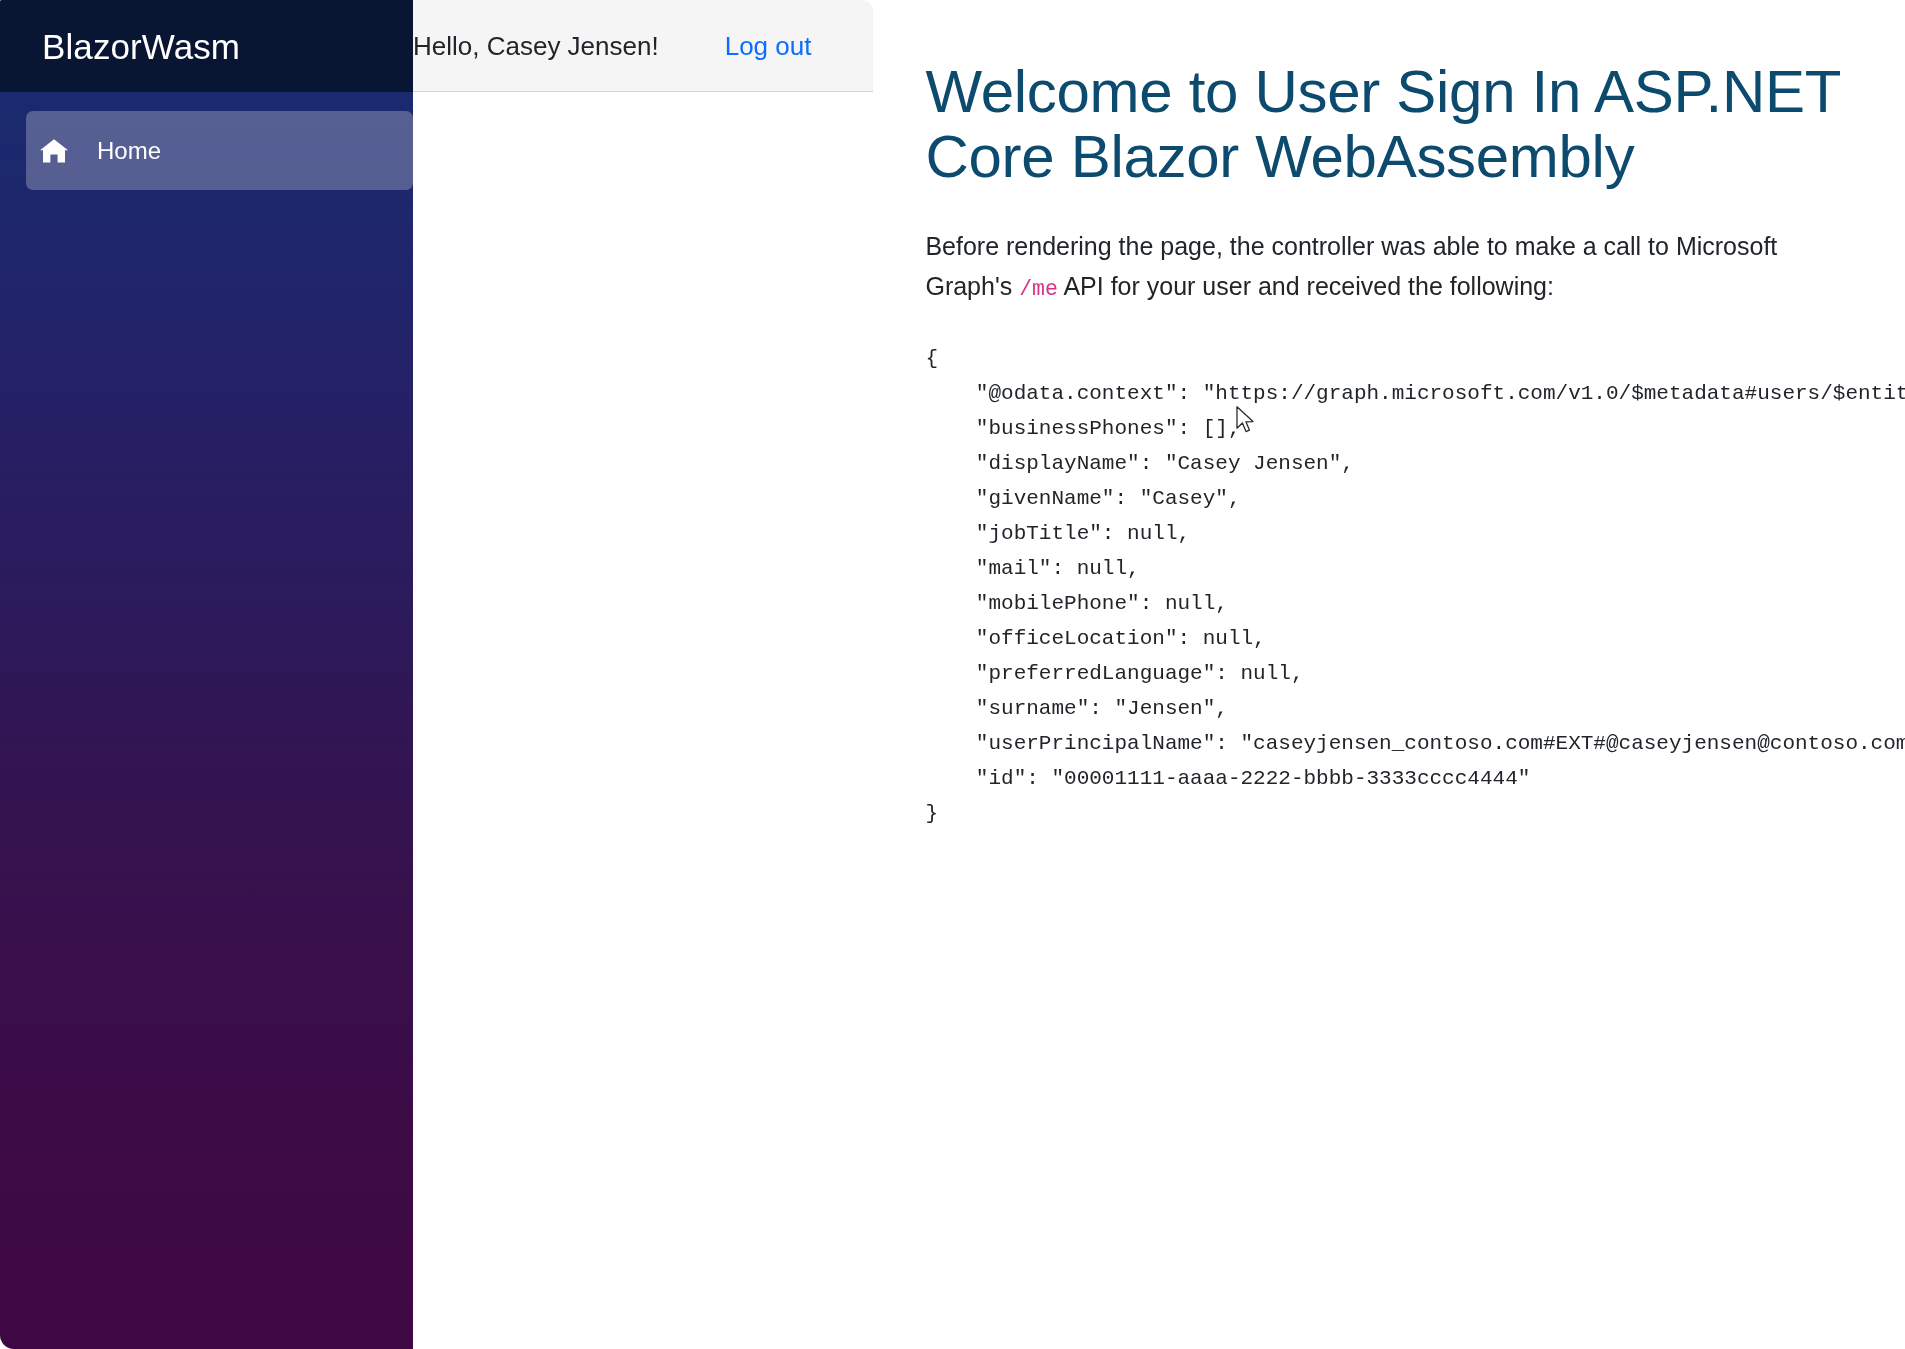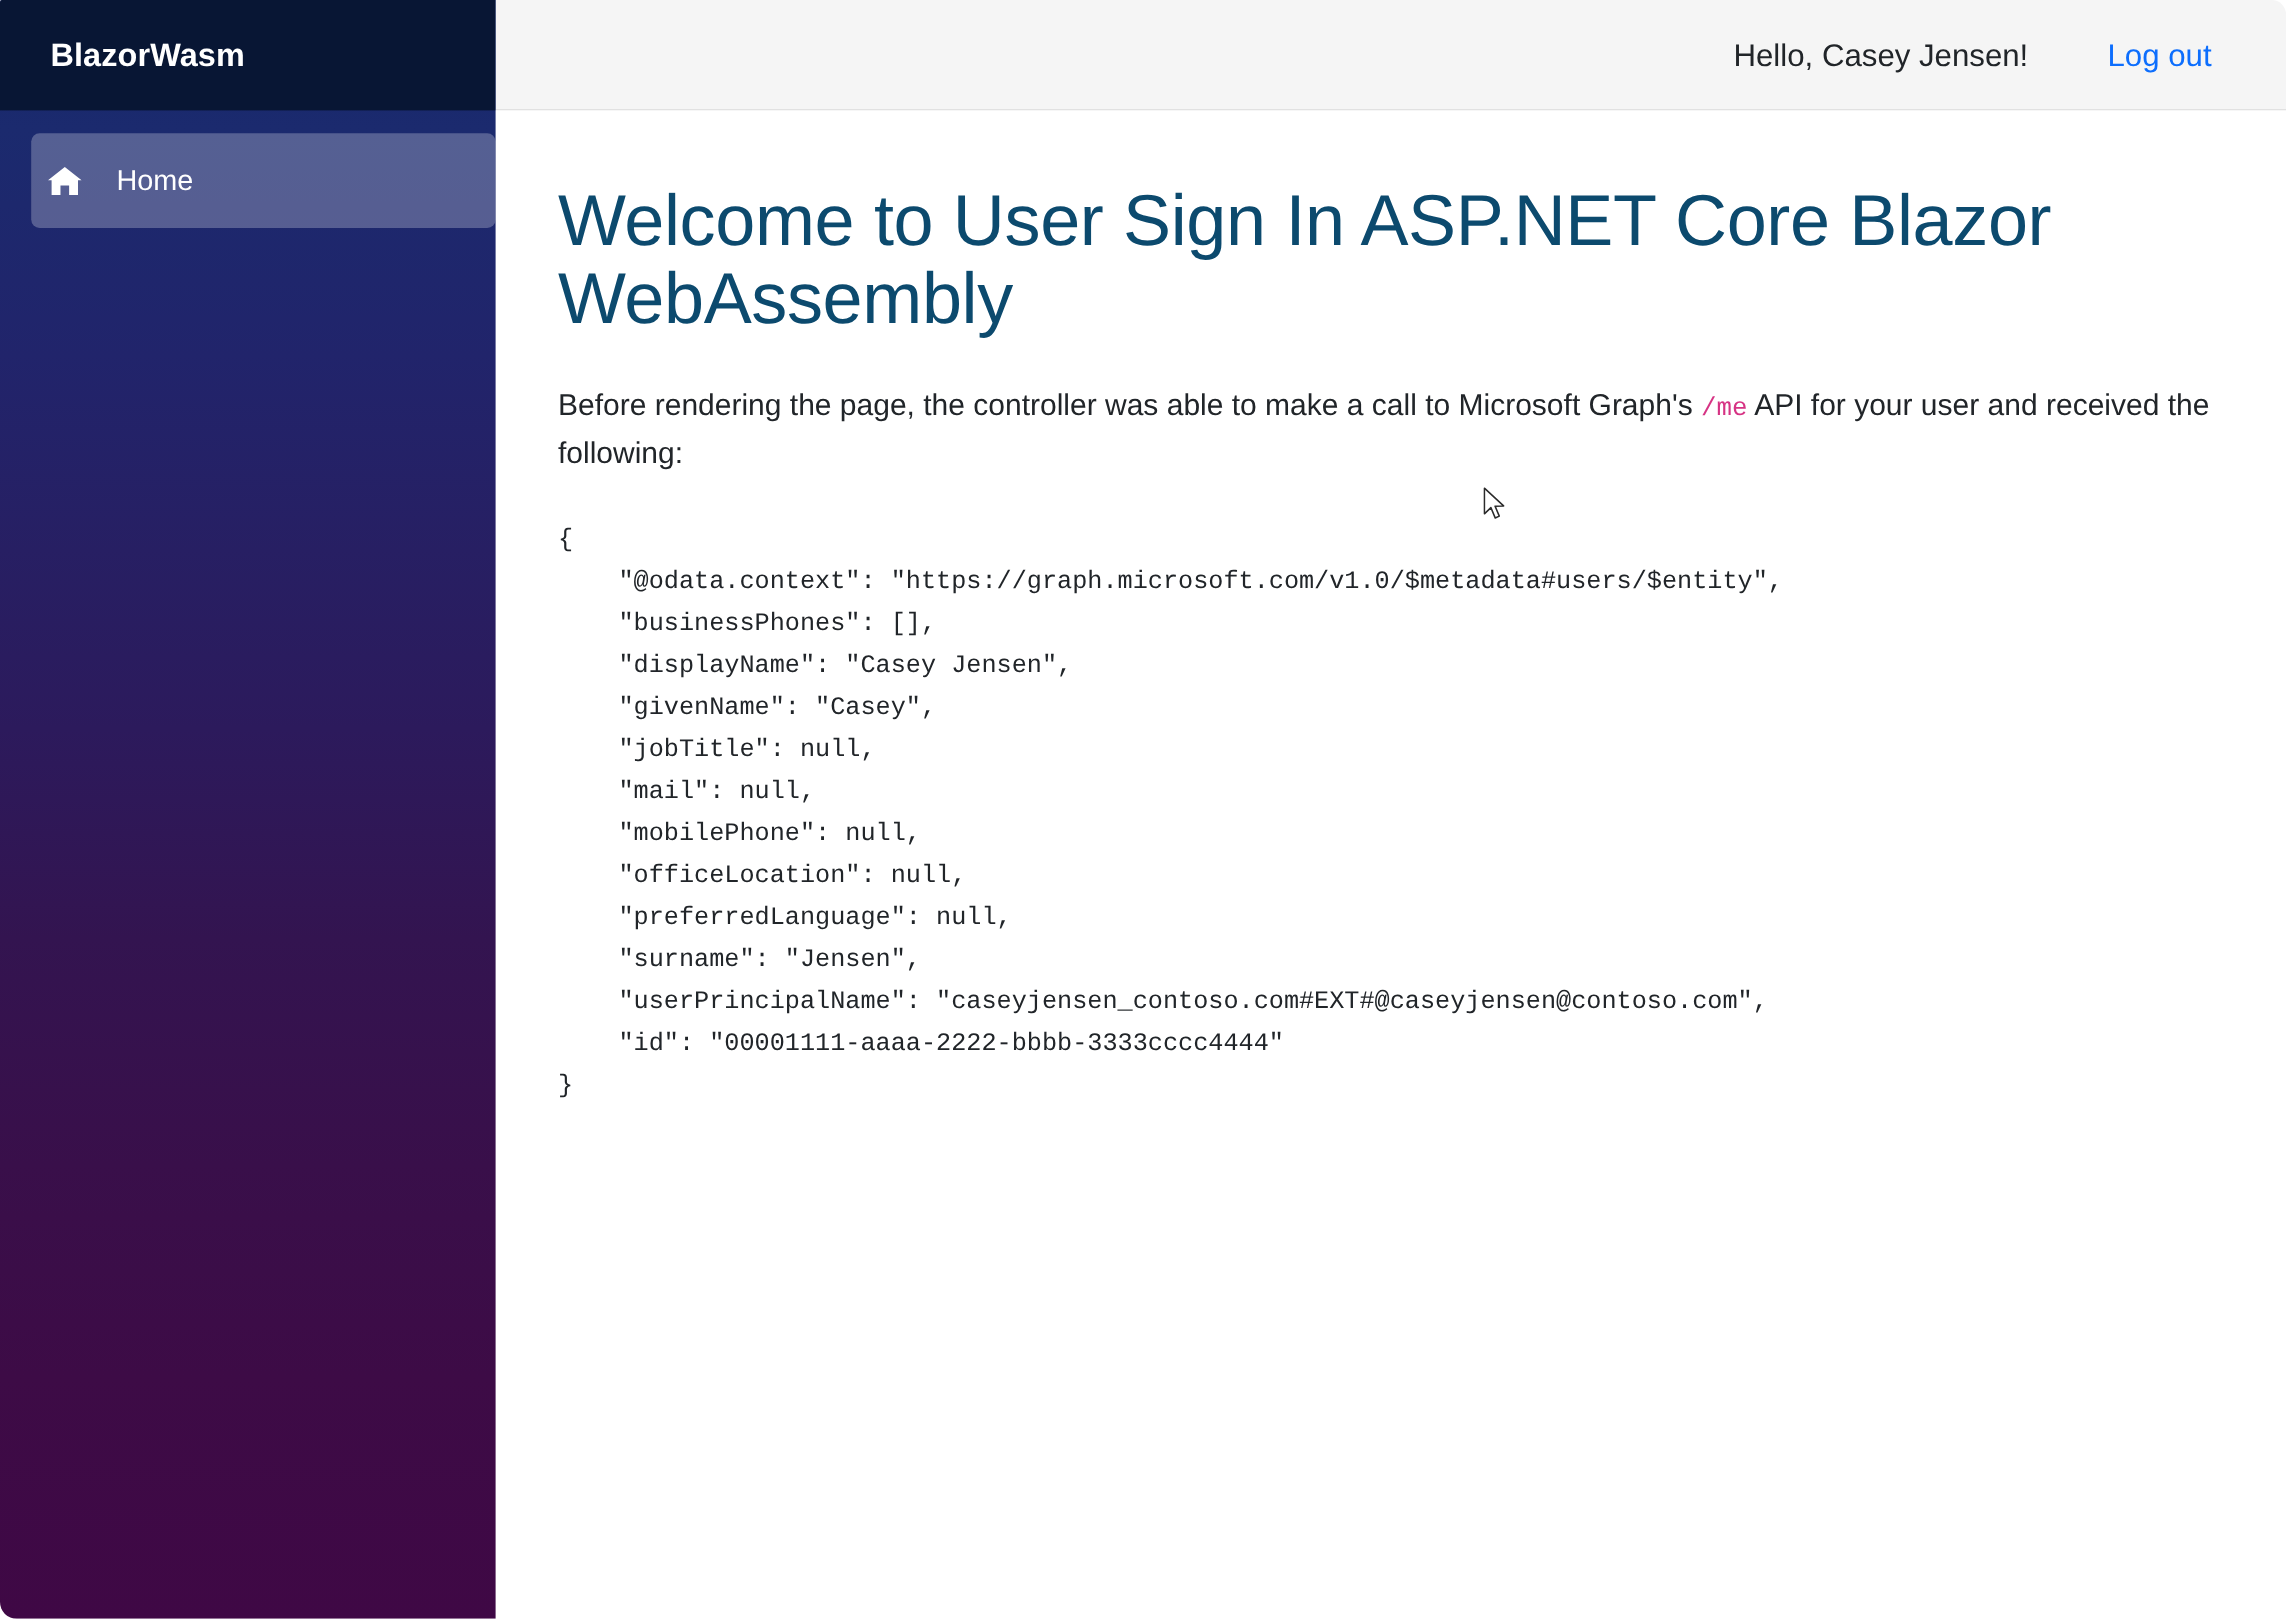--- a/index.html
+++ b/index.html
@@ -45,22 +45,22 @@
   .sidebar-brandbar {
     height: 92px;
     background: #081634;
     display: flex;
     align-items: center;
     padding-left: 42px;
   }
 
   .brand-title {
     color: #ffffff;
-    font-size: 27px;
-    font-weight: 700;
+    font-size: 35px;
+    font-weight: 400;
     letter-spacing: 0.1px;
     line-height: 1;
   }
 
   .nav-scroll {
     padding-top: 19px;
   }
 
   .nav-item {
     display: flex;
@@ -99,21 +99,21 @@
     line-height: 1;
     white-space: nowrap;
   }
 
   
   .right-col {
     position: relative;
     flex: 1 1 auto;
     height: 1349px;
     display: flex;
-    flex-direction: column;
+    flex-direction: row;
     background: #ffffff;
     min-width: 0;
   }
 
   .topbar {
     height: 92px;
     flex: 0 0 92px;
     background: #f5f5f5;
     border-bottom: 1px solid #d3d3d3;
     border-top-right-radius: 12px;

